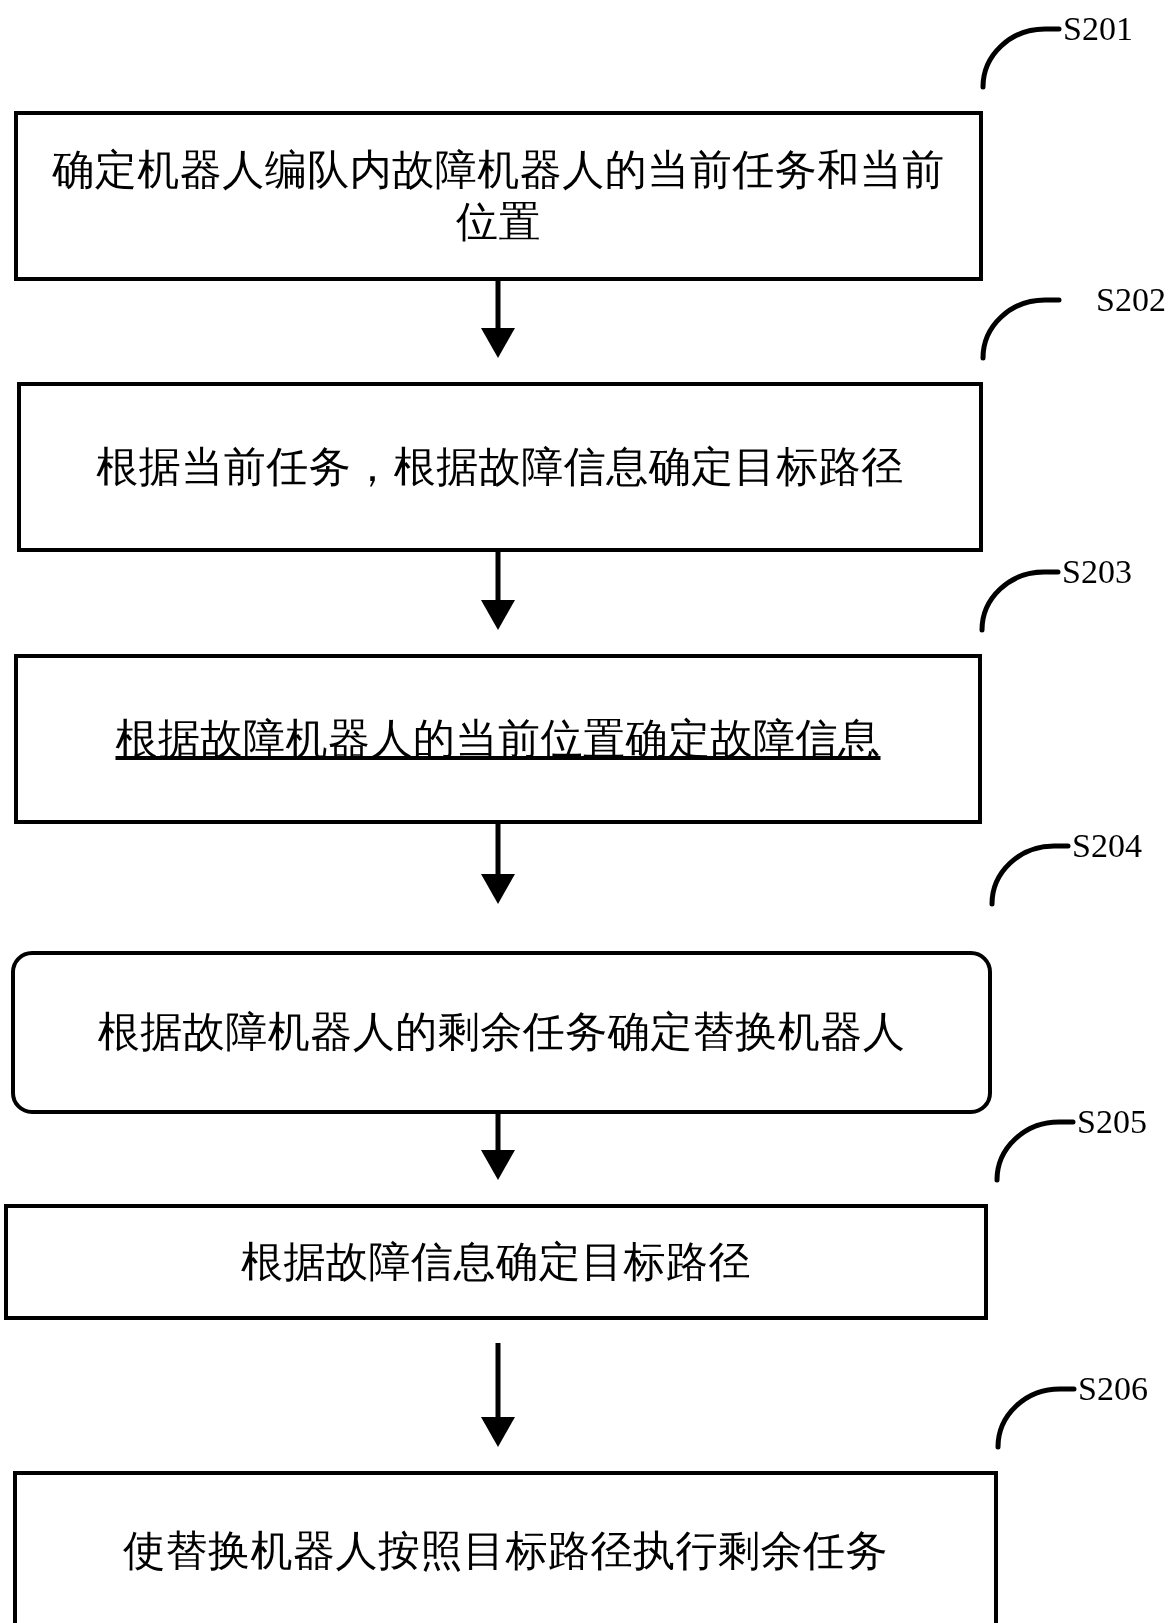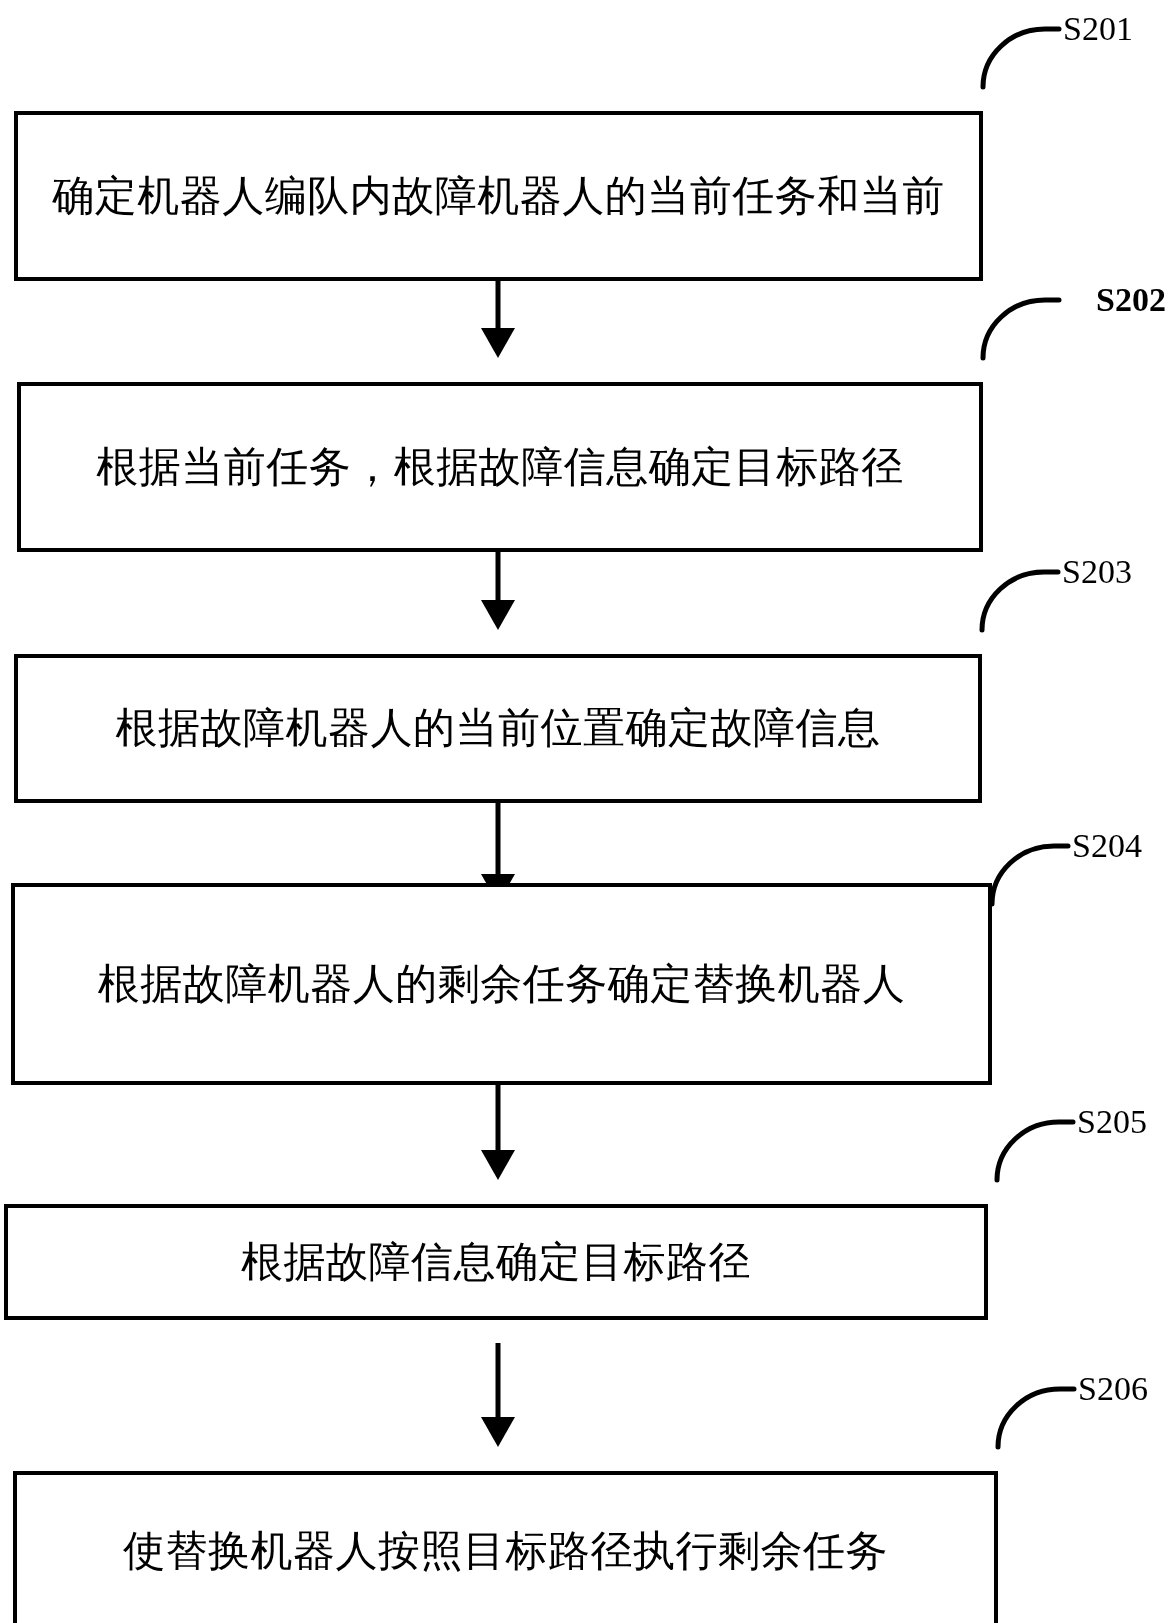--- a/index.html
+++ b/index.html
@@ -43,27 +43,27 @@
   .step-label {
     position: absolute;
     font-size: 34px;
     line-height: 46px;
     color: #000000;
     white-space: nowrap;
   }
   
   .box1 { left: 14px;  top: 87px;   width: 969px; height: 170px; }
   .box2 { left: 17px;  top: 358px;  width: 966px; height: 170px; }
-  .box3 { left: 14px;  top: 630px;  width: 968px; height: 149px; }
-  .box4 { left: 11px;  top: 859px;  width: 981px; height: 202px; }
+  .box3 { left: 14px;  top: 630px;  width: 968px; height: 170px; text-decoration: underline; }
+  .box4 { left: 11px;  top: 927px;  width: 981px; height: 163px; border-radius: 21px; }
   .box5 { left: 4px;  top: 1180px; width: 984px; height: 116px; }
   .box6 { left: 13px;  top: 1447px; width: 985px; height: 160px; }
 
   .label1 { left: 1063px; top: 6px; }
-  .label2 { left: 1096px; top: 277px; font-weight: bold; }
+  .label2 { left: 1096px; top: 277px; }
   .label3 { left: 1062px; top: 549px; font-family: Liberation Serif, serif; }
   .label4 { left: 1072px; top: 823px; }
   .label5 { left: 1077px; top: 1099px; }
   .label6 { left: 1078px; top: 1366px; }
 </style>
 </head>
 <body>
 
 <div class="canvas">
 
@@ -94,20 +94,21 @@
     </g>
     <g>
       <line x1="498" y1="1343" x2="498" y2="1421" stroke="#000" stroke-width="5"></line>
       <polygon points="481,1417 515,1417 498,1447" fill="#000"></polygon>
     </g>
   </svg>
 
   <div class="box box1">
     <div class="box-text">
       <div>确定机器人编队内故障机器人的当前任务和当前</div>
+      <div>位置</div>
     </div>
   </div>
 
   <div class="box box2">
     <div class="box-text">
       <div>根据当前任务，根据故障信息确定目标路径</div>
     </div>
   </div>
 
   <div class="box box3">

